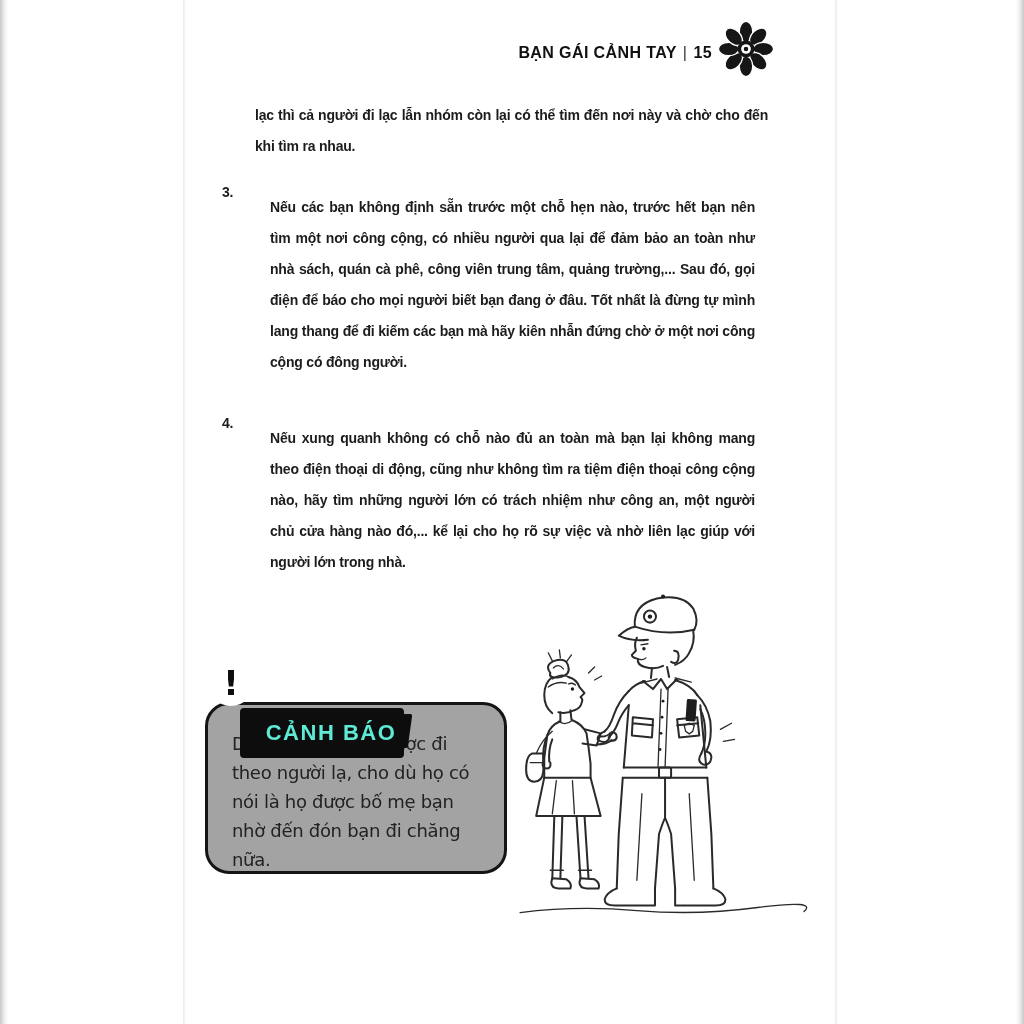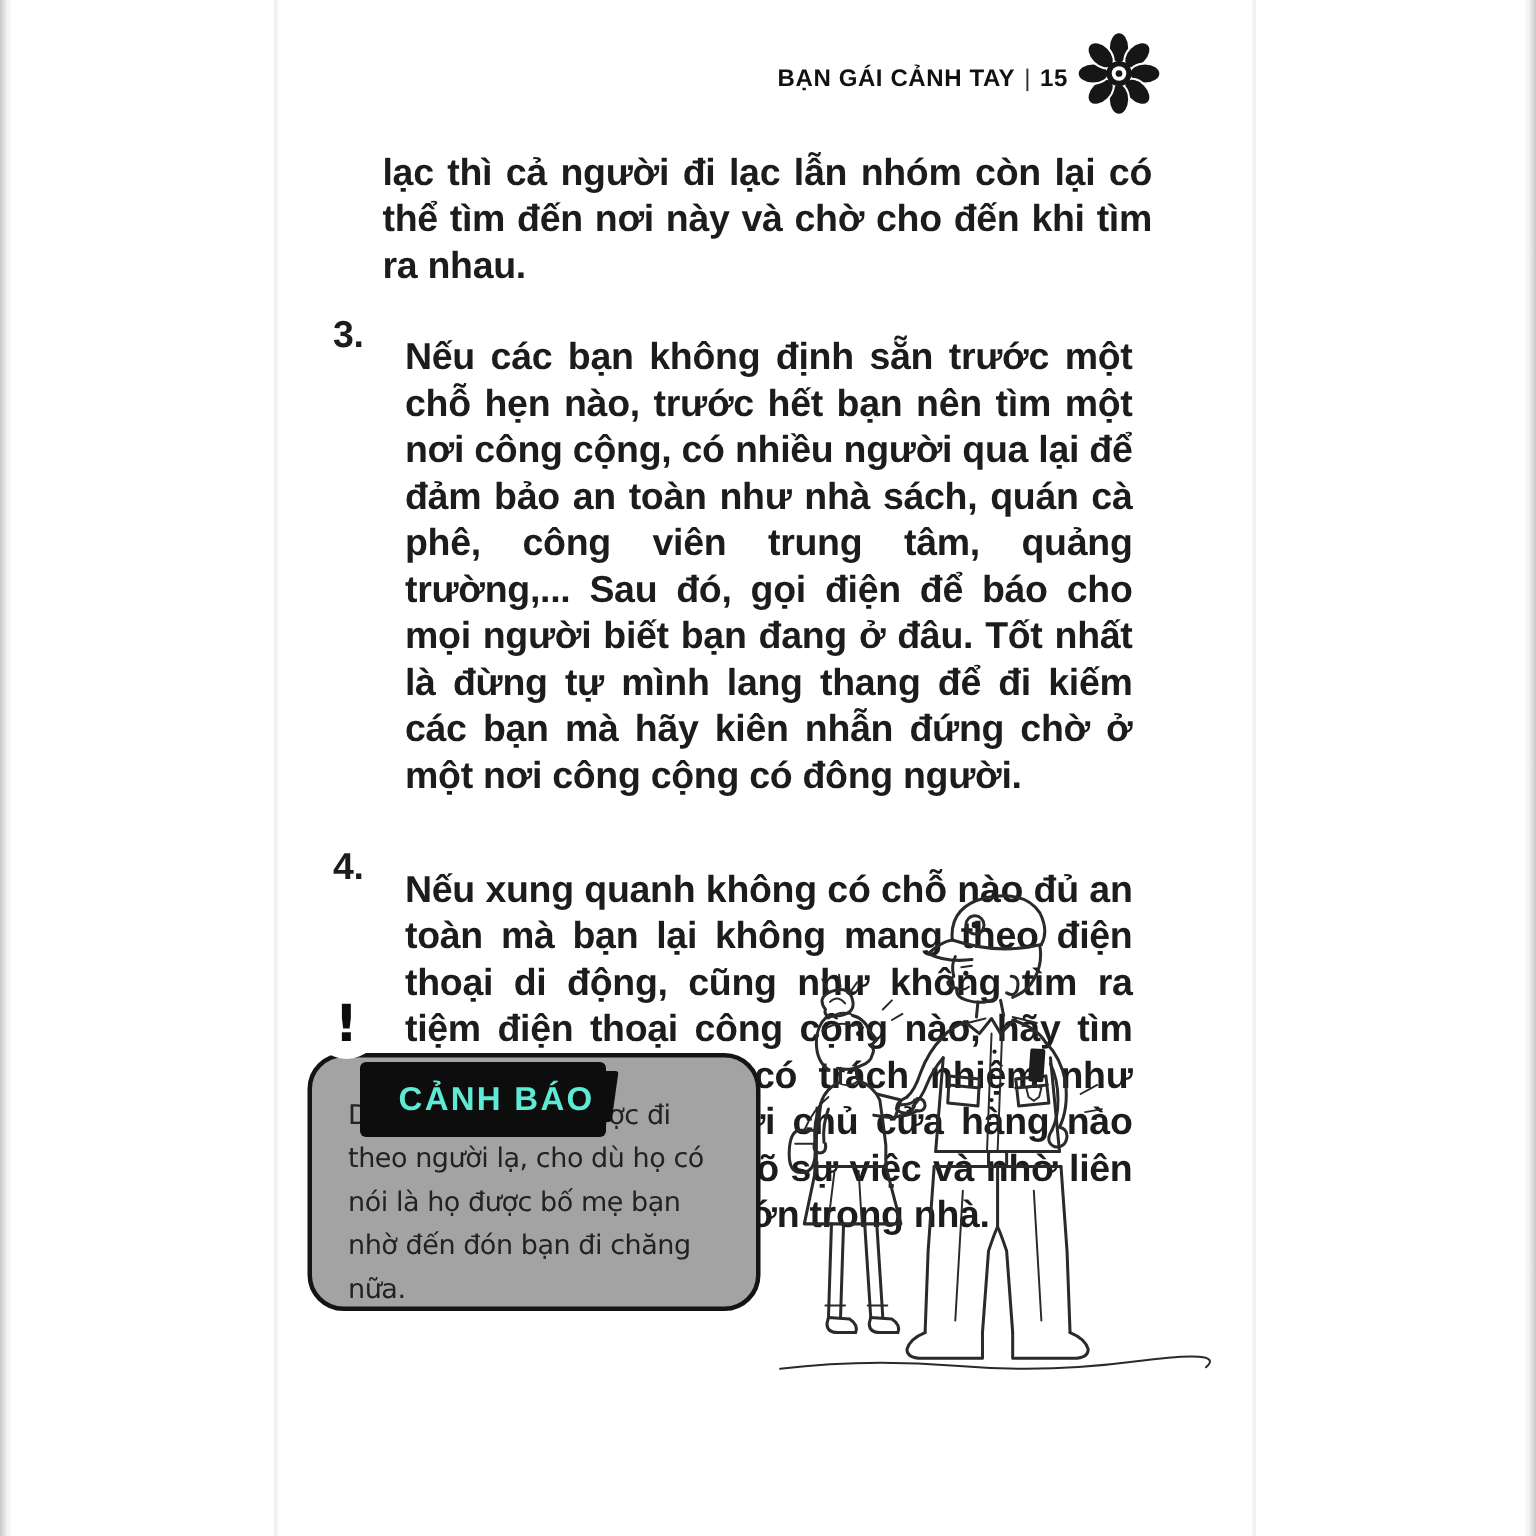--- a/index.html
+++ b/index.html
@@ -28,21 +28,21 @@
     position:absolute; top:44px; right:312px;
     font-size:16px; font-weight:700; letter-spacing:0.4px;
     white-space:nowrap; color:#111;
   }
   .header-text .pipe { font-weight:400; margin:0 6px; color:#333; }
   .flower { position:absolute; top:21px; right:250px; width:56px; height:56px; }
 
   
   .content {
     position:absolute; left:222px; top:100px; width:548px;
-    font-size:25px; line-height:31px; font-weight:700; letter-spacing:-0.2px;
+    font-size:14px; line-height:31px; font-weight:700; letter-spacing:-0.2px;
     color:#1c1c1c;
   }
   .intro { margin:0 0 0 33px; width:513px; text-align:justify; }
   ol.plain { list-style:none; margin:0; padding:0; }
   ol.plain li { display:flex; margin-top:15px; }
   .num { width:33px; flex:none; }
   .li-text { width:513px; margin:15px; text-align:justify; }
 
   
   .warn-box {

